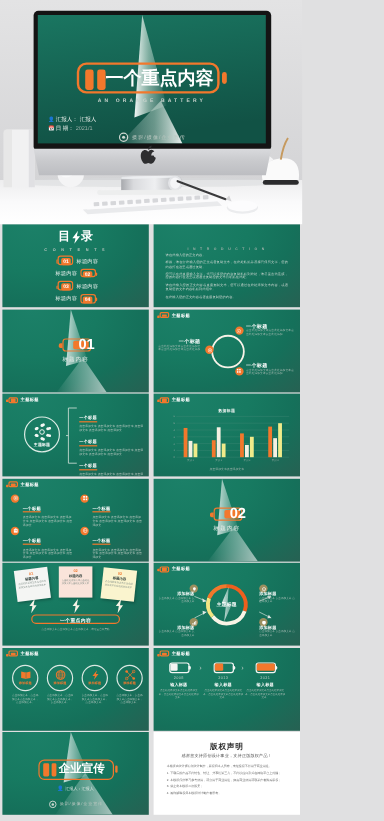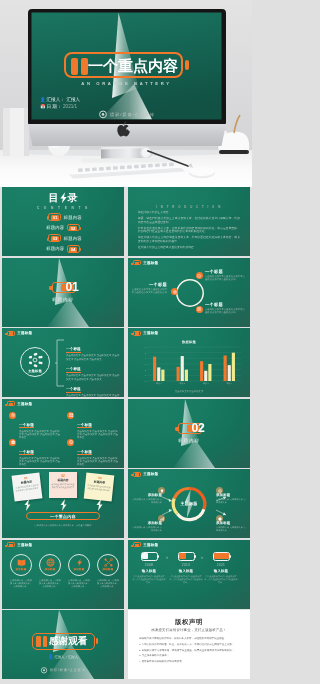--- a/index.html
+++ b/index.html
@@ -776,21 +776,21 @@
     <div class="slide lt" style="top:423px">
       <div class="beamwrap">
         <svg width="122" height="69" viewBox="0 0 122 69">
           <path d="M57,0 L51,42 L72,36 Z" fill="url(#sb1)"></path>
           <path d="M69,34 L44,69 L92,69 Z" fill="url(#sb2)"></path>
         </svg>
       </div>
       <div class="tkb">
         <span class="tkbar"></span>
         <span class="tkbar"></span>
-        <span class="tktxt">感谢观看</span>
+        <span class="tktxt">企业宣传</span>
       </div>
       <div class="tknub"></div>
       <div class="tkmeta">
         <span class="hic">👤</span>
         <span>汇报人：汇报人</span>
       </div>
       <div class="tkfoot">
         <svg width="8" height="8" viewBox="0 0 10 10">
           <circle cx="5" cy="5.4" r="3.4" fill="none" stroke="#cfd8d2" stroke-width="1"></circle>
           <circle cx="5" cy="5.4" r="1.3" fill="#cfd8d2"></circle>

